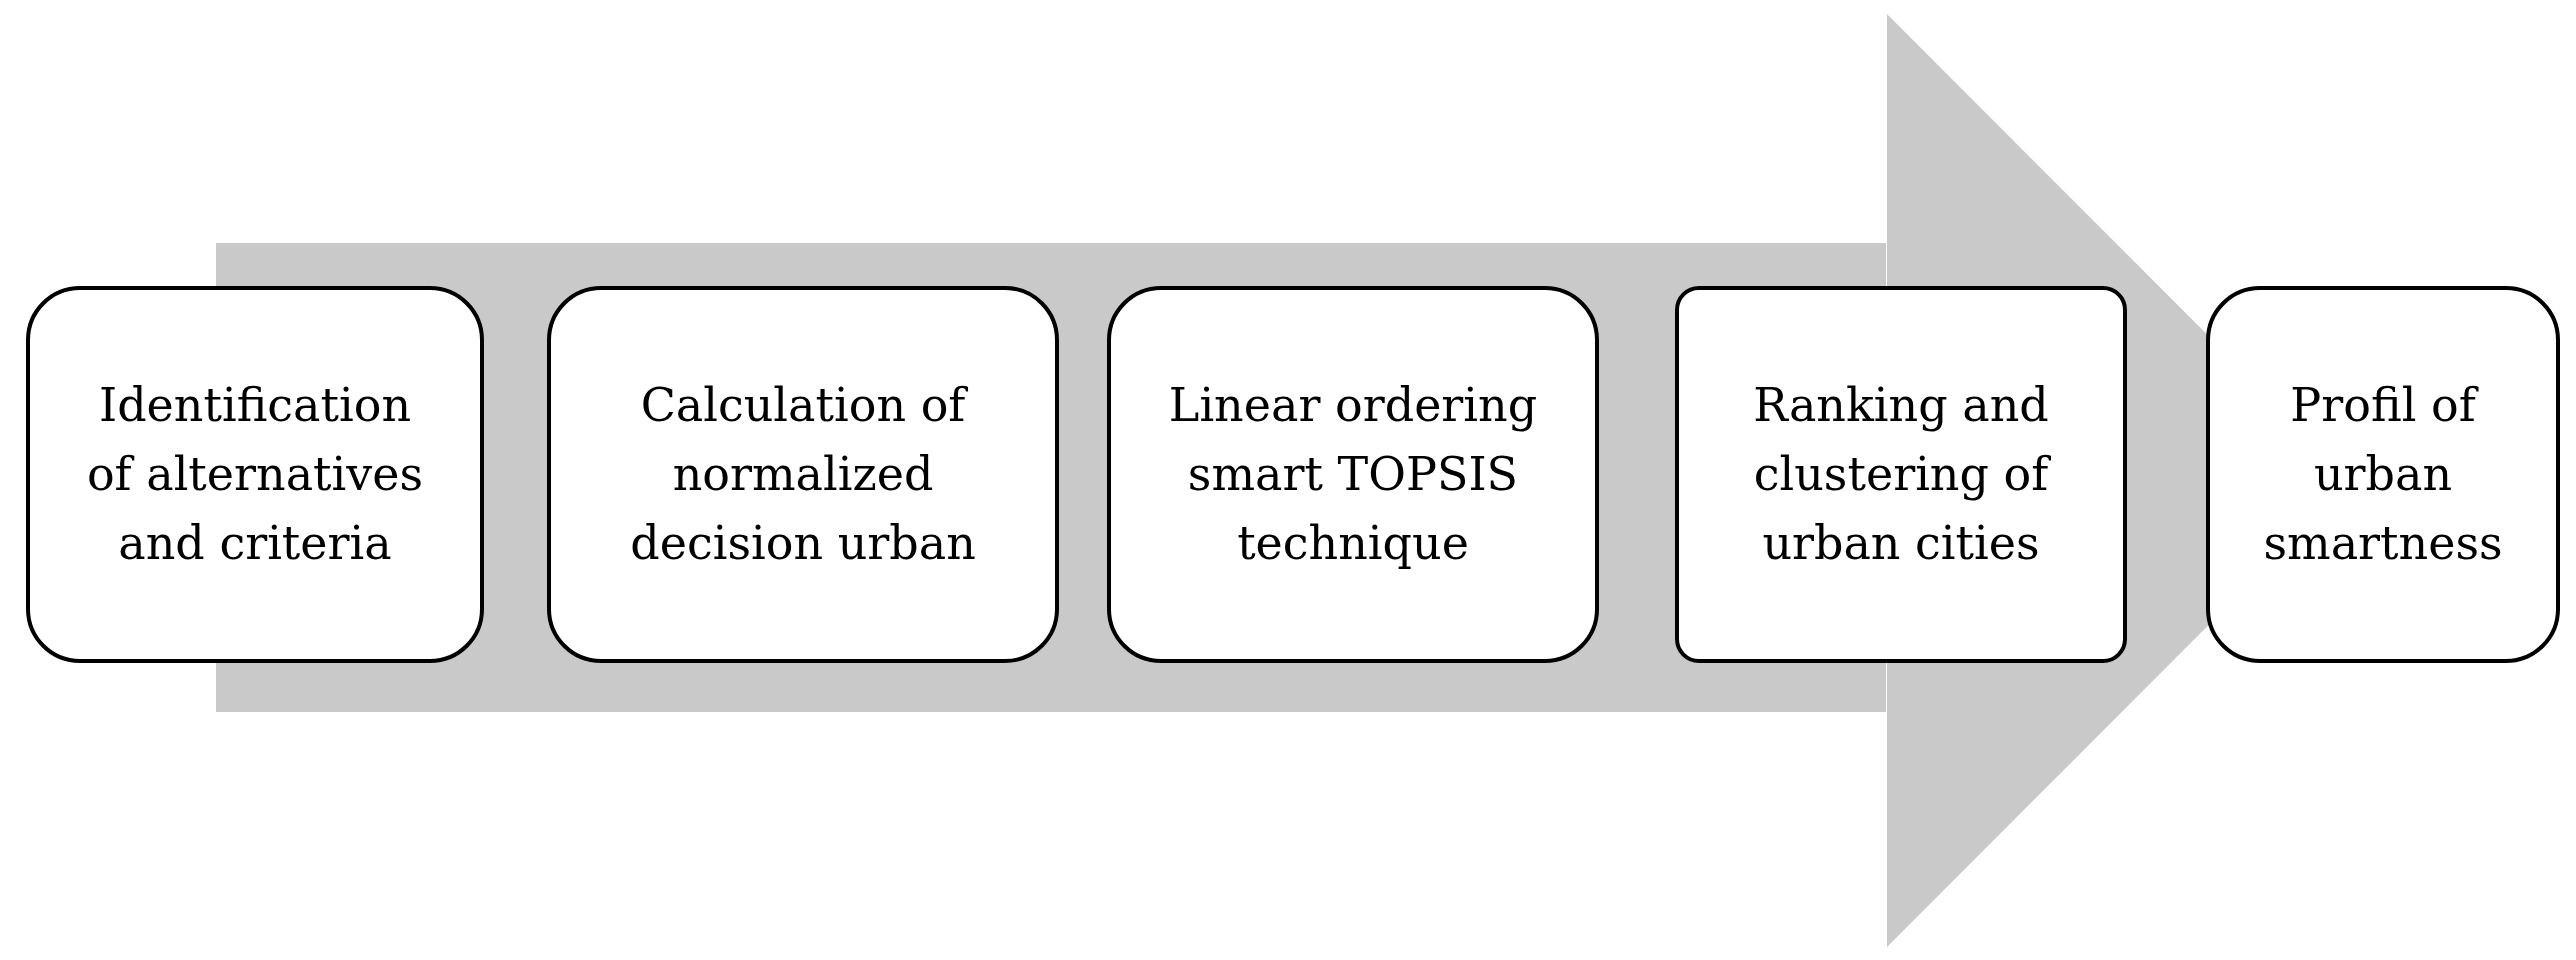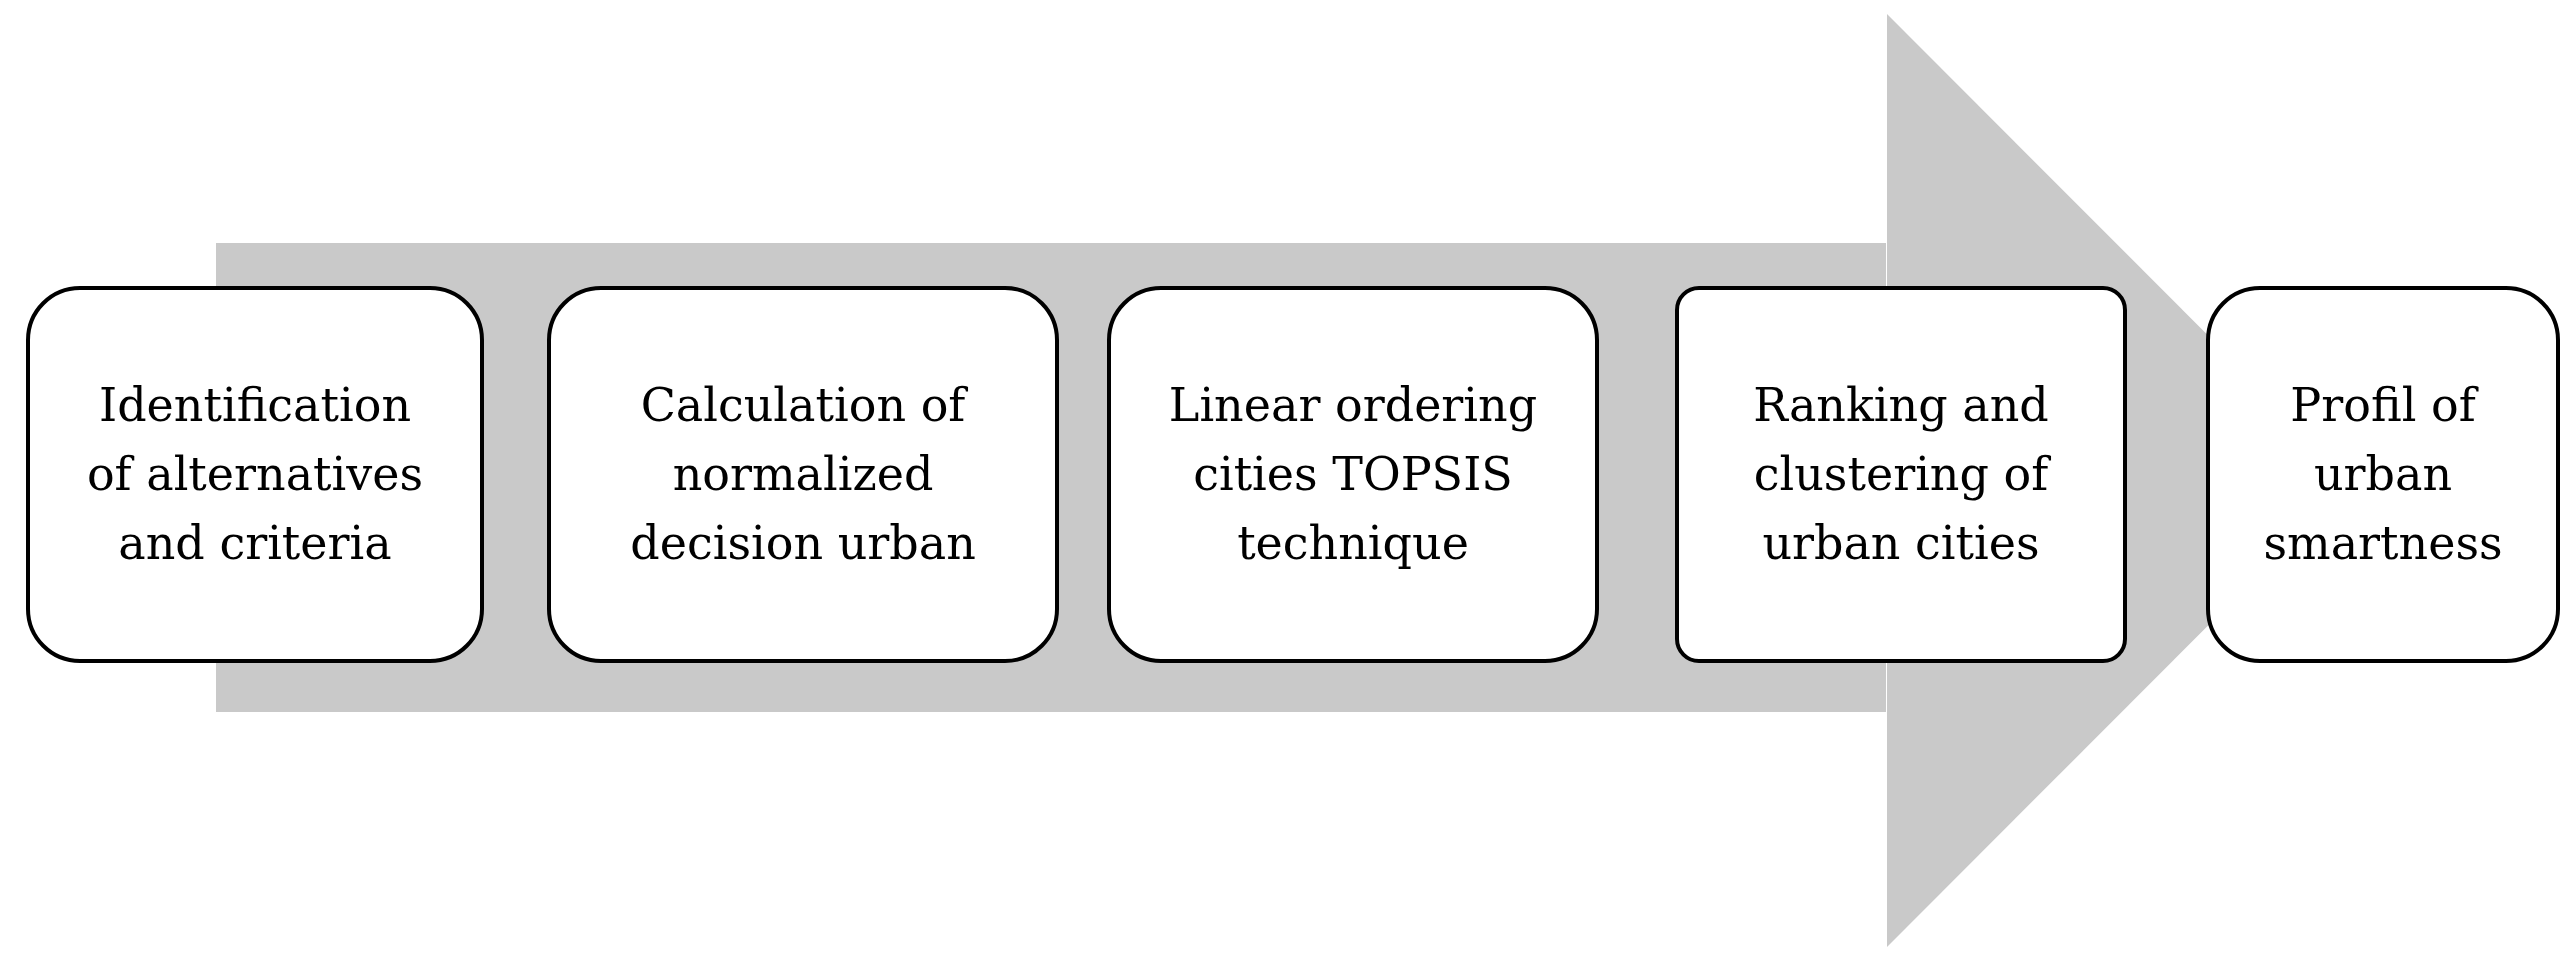--- a/index.html
+++ b/index.html
@@ -67,21 +67,21 @@
   </div>
 
   <div class="stage-box b2">
     <span class="line">Calculation of</span>
     <span class="line">normalized</span>
     <span class="line">decision urban</span>
   </div>
 
   <div class="stage-box b3">
     <span class="line">Linear ordering</span>
-    <span class="line">cities TOPSIS</span>
+    <span class="line">smart TOPSIS</span>
     <span class="line">technique</span>
   </div>
 
   <div class="stage-box b4">
     <span class="line">Ranking and</span>
     <span class="line">clustering of</span>
     <span class="line">urban cities</span>
   </div>
 
   <div class="stage-box b5">

